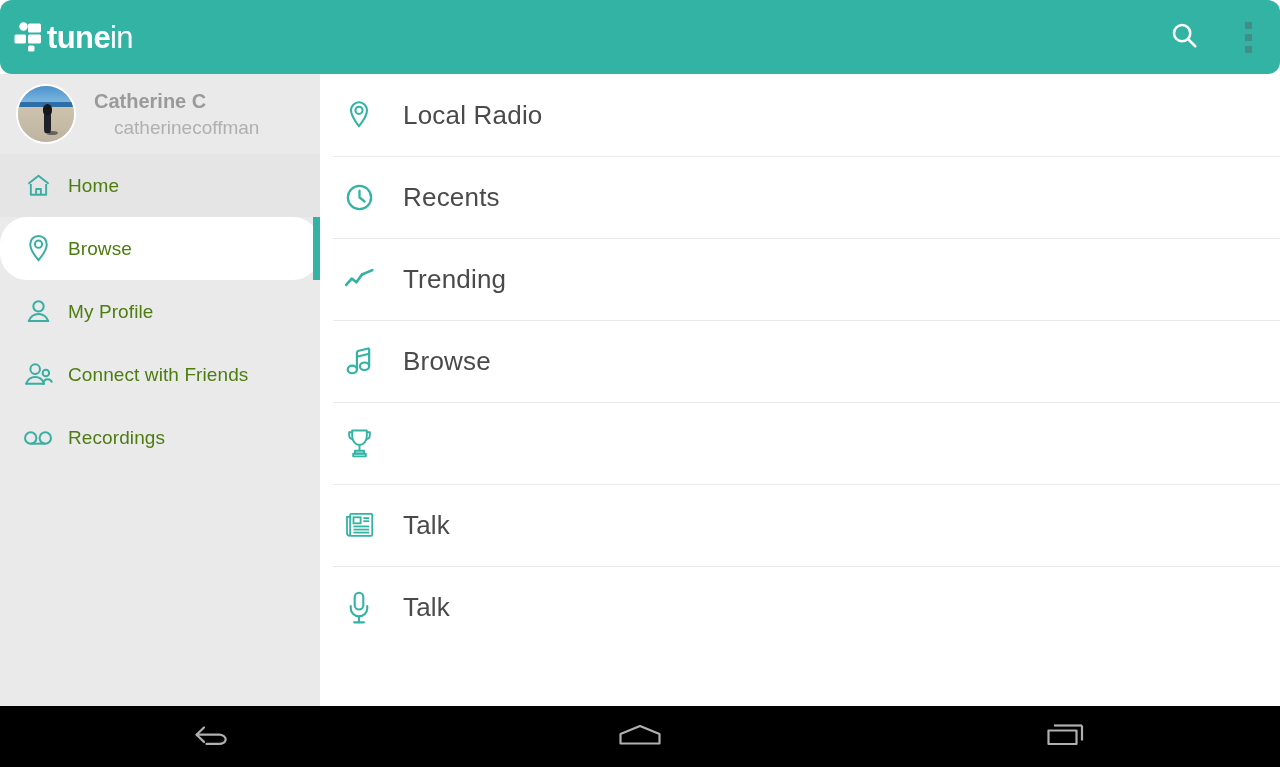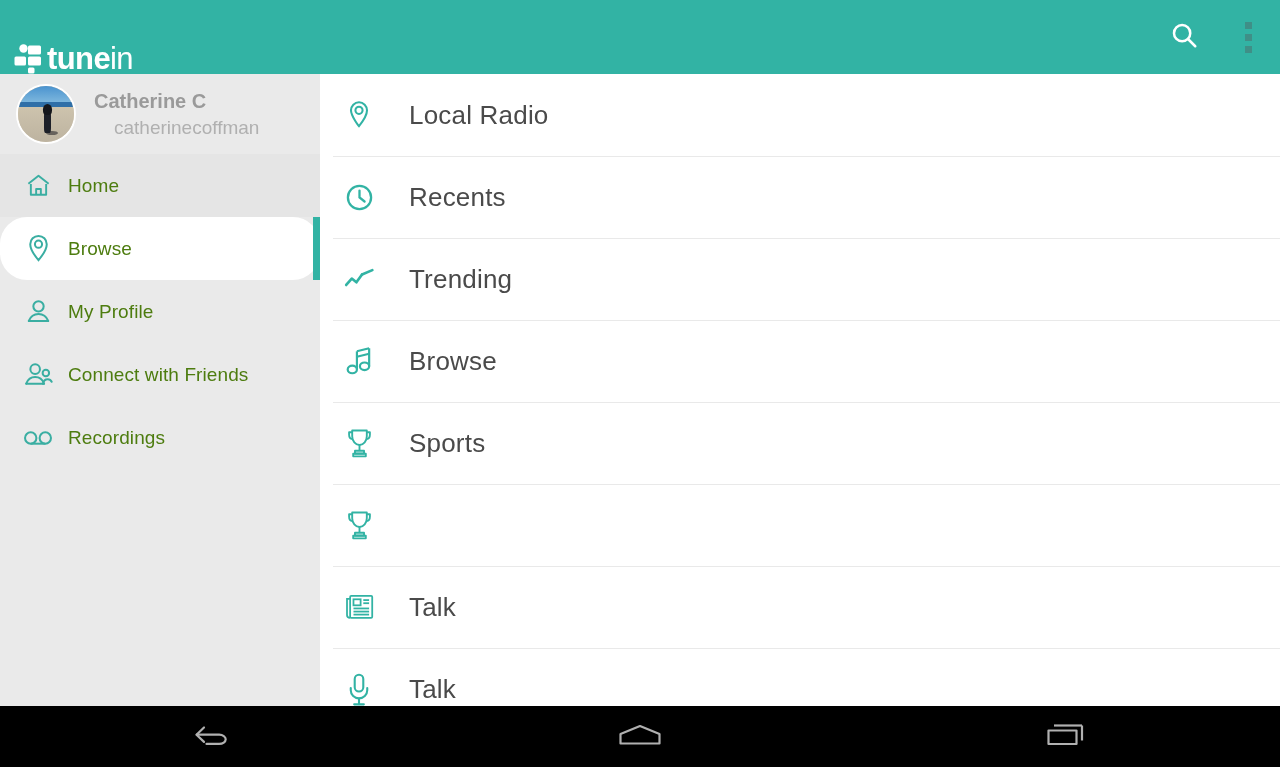--- a/index.html
+++ b/index.html
@@ -10,22 +10,23 @@
     font-family:"Liberation Sans", sans-serif;
     -webkit-font-smoothing:antialiased;
   }
   #app { position:relative; width:1280px; height:767px; }
 
   
   .header {
     position:absolute; top:0; left:0;
     width:1280px; height:74px;
     background:#32b3a4;
-    display:flex; align-items:flex-end;
+    display:flex; align-items:center;
     z-index:10;
+    border-radius:12px;
   }
   .logo-wrap { display:flex; align-items:center; margin-left:14px; }
   .logo-mark { width:28px; height:30px; position:relative; }
   .logo-text {
     font-size:31px; color:#ffffff; letter-spacing:-0.6px;
     margin-left:5px; line-height:1;
   }
   .logo-text b { font-weight:bold; }
   .logo-text i { font-style:normal; font-weight:300; }
 
@@ -97,21 +98,21 @@
   .row {
     position:relative; height:82px;
     display:flex; align-items:center; padding-left:13px;
   }
   .row + .row::before {
     content:""; position:absolute; left:13px; right:0; top:0;
     height:1px; background:#e9e9e9;
   }
   .row-icon { width:52px; display:flex; justify-content:center; flex:none; }
   .row-label {
-    margin-left:24px; font-size:26px; color:#4a4a4a; font-weight:300;
+    margin-left:18px; font-size:26px; color:#4a4a4a; font-weight:300;
     letter-spacing:.2px;
   }
 
   
   .navbar {
     position:absolute; left:0; bottom:0;
     width:1280px; height:61px; background:#000000;
     display:flex; align-items:center; justify-content:space-around;
     z-index:20;
   }
@@ -275,33 +276,20 @@
           <ellipse cx="15.8" cy="17.6" rx="4" ry="3.3"></ellipse>
           <line x1="9.2" y1="20.3" x2="9.2" y2="4.6"></line>
           <line x1="19.8" y1="17.6" x2="19.8" y2="2"></line>
           <path d="M9.2 4.6 19.8 2"></path>
           <path d="M9.2 9.3 19.8 6.7"></path>
         </svg>
       </span>
       <span class="row-label">Browse</span>
     </div>
 
-    <div class="row">
-      <span class="row-icon">
-        <svg width="25" height="31" viewBox="0 0 22 28" fill="none" stroke="#32b3a4" stroke-width="1.7" stroke-linejoin="round">
-          <path d="M4.4 2.3h13.2v5.2c0 4.3-2.9 7.8-6.6 7.8S4.4 11.8 4.4 7.5z"></path>
-          <path d="M4.4 3.8H1.6v2.1c0 2.4 1.4 4 3 4.2"></path>
-          <path d="M17.6 3.8h2.8v2.1c0 2.4-1.4 4-3 4.2"></path>
-          <line x1="11" y1="15.3" x2="11" y2="20.4"></line>
-          <path d="M6.9 20.6h8.2v2.4H6.9z"></path>
-          <path d="M5.3 23.3h11.4v2.3H5.3z"></path>
-        </svg>
-      </span>
-      <span class="row-label">Sports</span>
-    </div>
 
     <div class="row">
       <span class="row-icon">
         <svg width="25" height="31" viewBox="0 0 22 28" fill="none" stroke="#32b3a4" stroke-width="1.7" stroke-linejoin="round">
           <path d="M4.4 2.3h13.2v5.2c0 4.3-2.9 7.8-6.6 7.8S4.4 11.8 4.4 7.5z"></path>
           <path d="M4.4 3.8H1.6v2.1c0 2.4 1.4 4 3 4.2"></path>
           <path d="M17.6 3.8h2.8v2.1c0 2.4-1.4 4-3 4.2"></path>
           <line x1="11" y1="15.3" x2="11" y2="20.4"></line>
           <path d="M6.9 20.6h8.2v2.4H6.9z"></path>
           <path d="M5.3 23.3h11.4v2.3H5.3z"></path>

